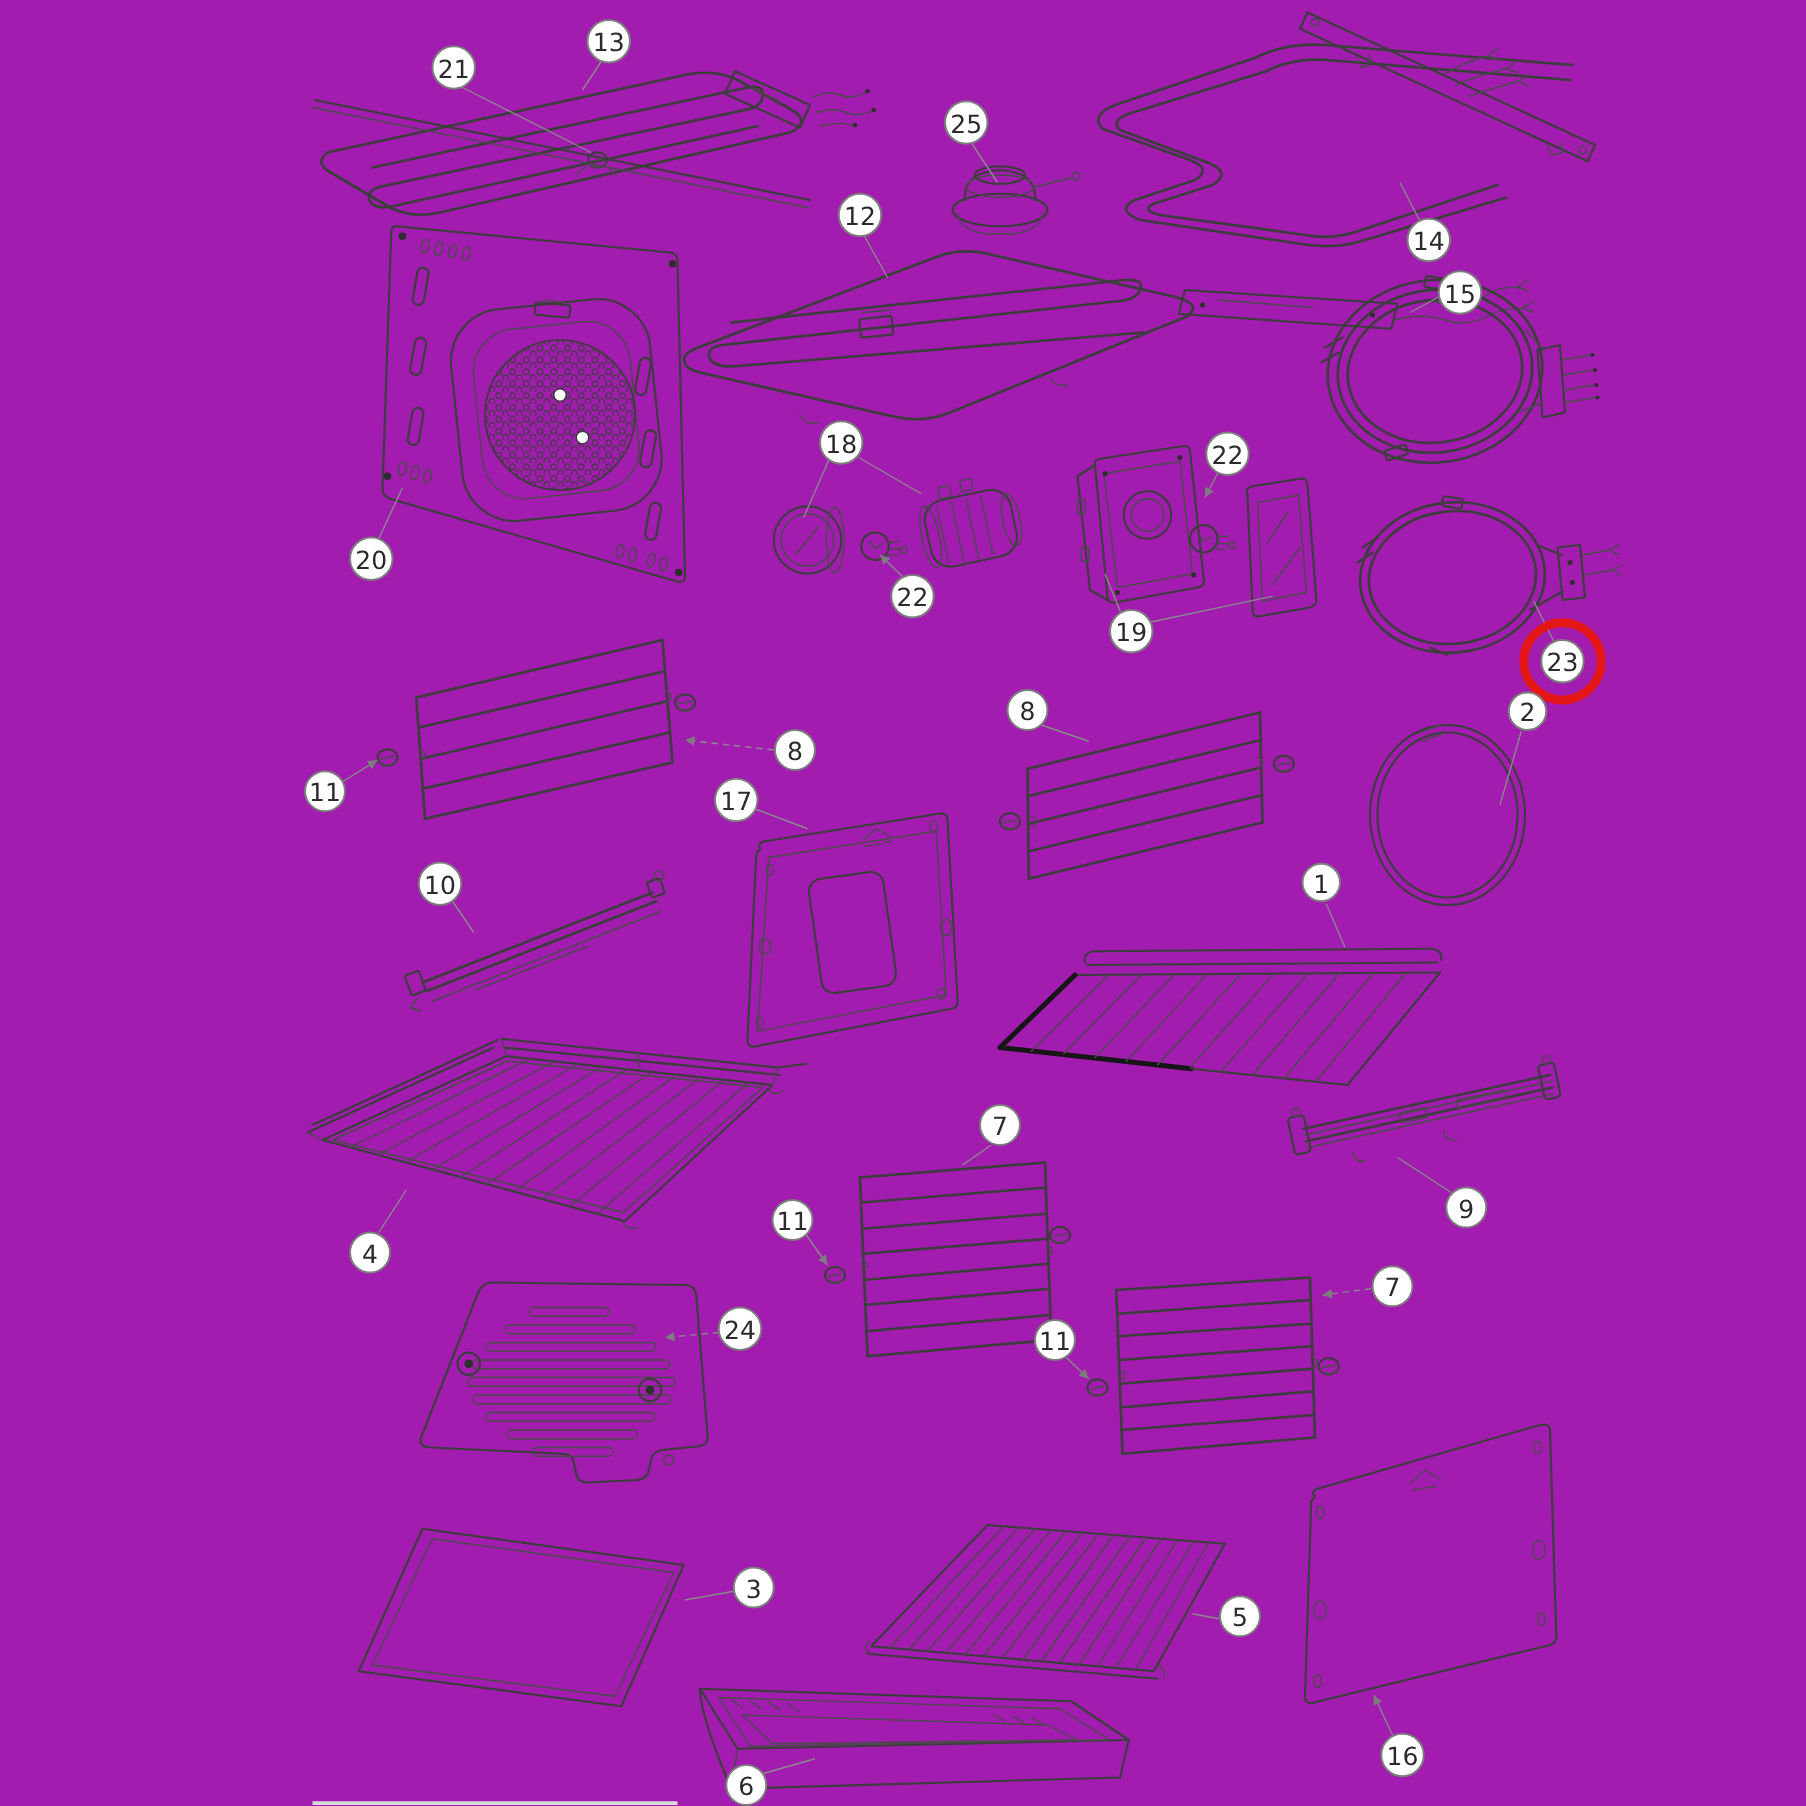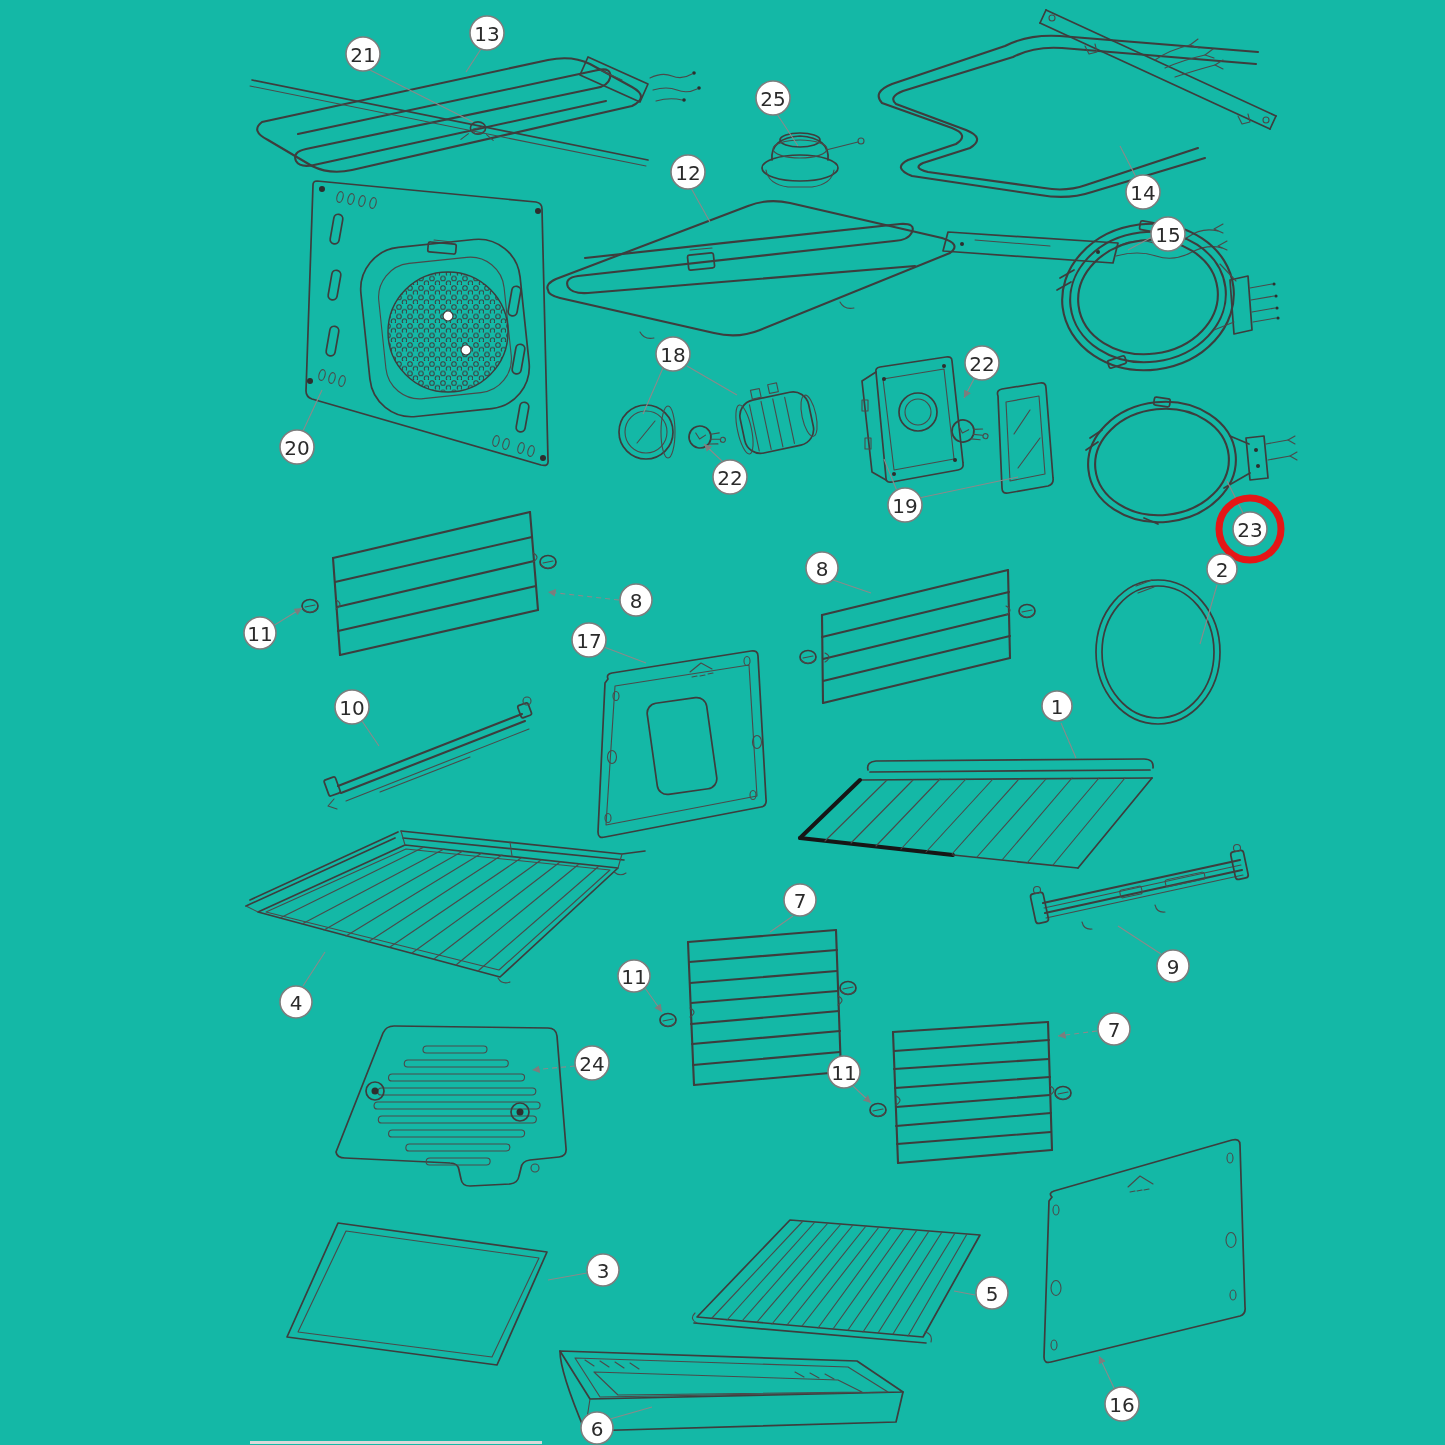--- a/index.html
+++ b/index.html
@@ -1,16 +1,16 @@
 <!DOCTYPE html>
 <html><head>
 <meta charset="utf-8">
 <style>
   html,body{margin:0;padding:0;background:#fff;}
-  .stage{position:relative;width:1445px;height:1445px;background:#14b8a6;overflow:hidden;
+  .stage{position:relative;width:1445px;height:1445px;background:#a21caf;overflow:hidden;
          font-family:"DejaVu Sans", sans-serif;}
   svg{display:block}
   .ln{fill:none;stroke:#3d3d3d;stroke-width:1.7;stroke-linecap:round;stroke-linejoin:round;}
   .tube{fill:none;stroke:#3d3d3d;stroke-width:2.1;stroke-linecap:round;stroke-linejoin:round;}
   .thin{fill:none;stroke:#4a4a4a;stroke-width:1.1;stroke-linecap:round;stroke-linejoin:round;}
   .thick{fill:none;stroke:#161616;stroke-width:4;stroke-linecap:round;}
   .filldot{fill:#2e2e2e;stroke:none;}
   .leader{fill:none;stroke:#8a8a8a;stroke-width:1.1;}
   .dash{stroke-dasharray:5 4;}
   .co-circle{fill:#ffffff;stroke:#7d7d7d;stroke-width:1.6;}

